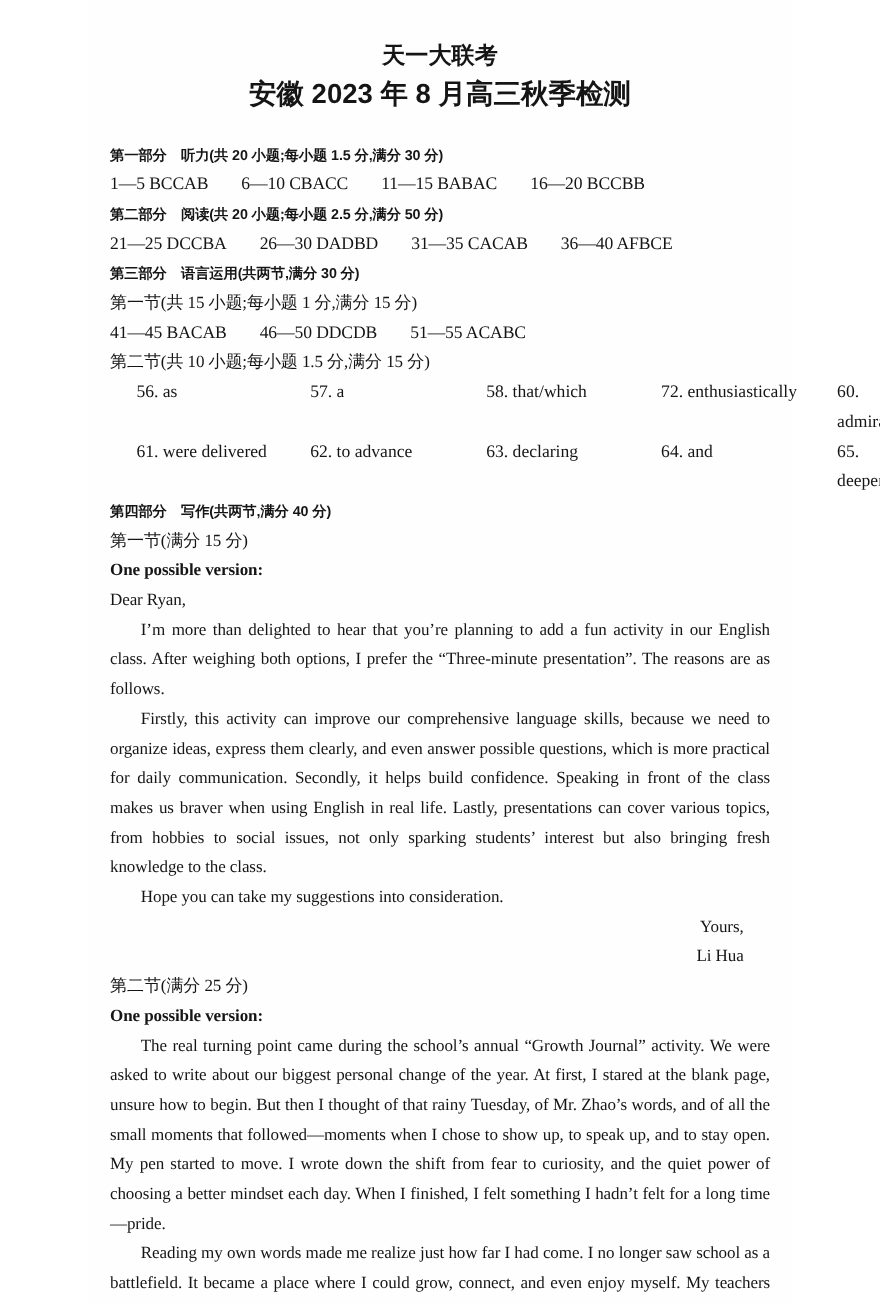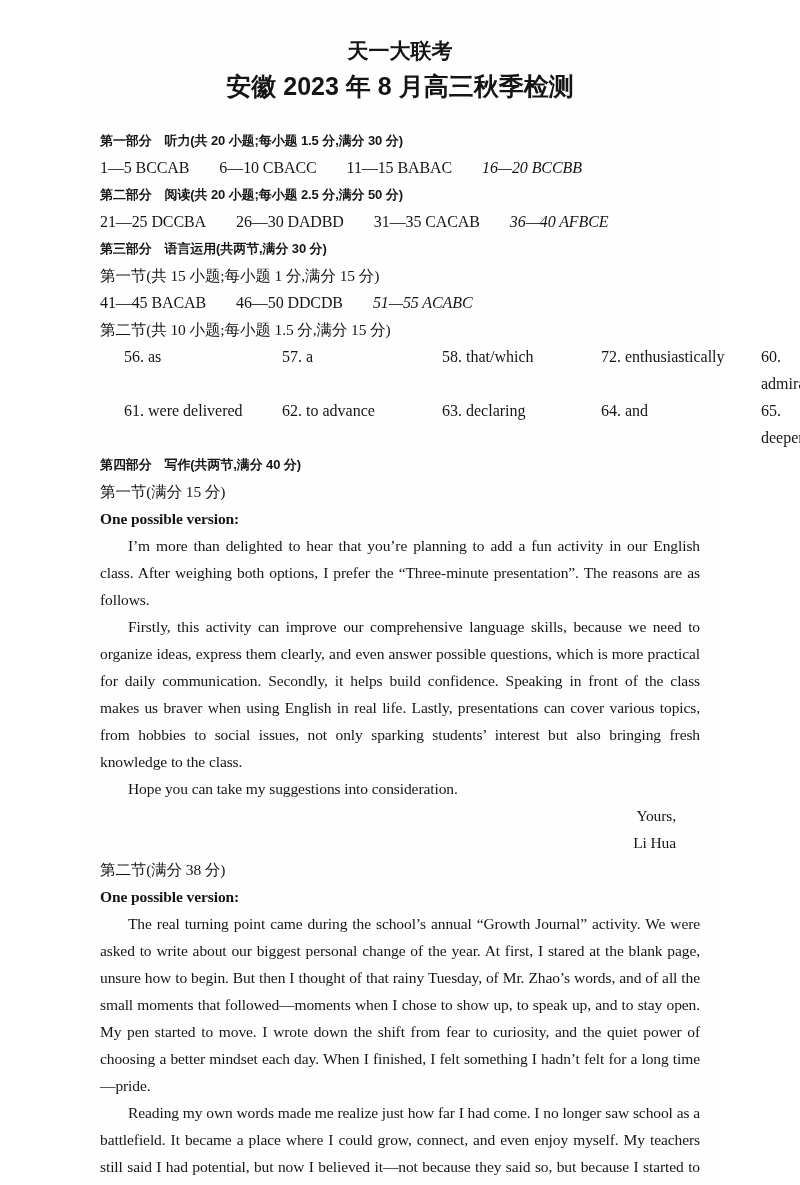--- a/index.html
+++ b/index.html
@@ -31,21 +31,21 @@
   }
   .content { margin-top: 28px; }
   .line { font-size: 15.5px; line-height: 27px; margin: 0; letter-spacing: -0.1px; }
   .hd {
     font-family: "Liberation Sans", "DejaVu Sans", sans-serif;
     font-weight: bold; font-size: 13px;
   }
   .sub { font-size: 15.5px; }
   .ansline { font-size: 16px; }
   .ansline .group { margin-right: 30px; white-space: nowrap; }
-  .ansline .group:last-child { margin-right: 0; font-style: italic; }
+  .ansline .group:last-child { margin-right: 0; }
   .grid-row {
     display: grid;
     grid-template-columns: 158px 160px 159px 160px 1fr;
     font-size: 16px; line-height: 27px; margin-left: 24px;
   }
   .opv { font-weight: bold; }
   .para { text-align: justify; text-indent: 28px; }
   .right { text-align: right; padding-right: 24px; }
   .footer {
     text-align: center; font-size: 16px; line-height: 20px;
@@ -87,27 +87,28 @@
       <span>62. to advance</span>
       <span>63. declaring</span>
       <span>64. and</span>
       <span>65. deepen</span>
     </div>
 
     <p class="line hd">第四部分　写作(共两节,满分 40 分)</p>
     <p class="line sub">第一节(满分 15 分)</p>
 
     <p class="line opv">One possible version:</p>
+    <p class="line">Dear Ryan,</p>
     <p class="line para">I’m more than delighted to hear that you’re planning to add a fun activity in our English class. After weighing both options, I prefer the “Three-minute presentation”. The reasons are as follows.</p>
     <p class="line para">Firstly, this activity can improve our comprehensive language skills, because we need to organize ideas, express them clearly, and even answer possible questions, which is more practical for daily communication. Secondly, it helps build confidence. Speaking in front of the class makes us braver when using English in real life. Lastly, presentations can cover various topics, from hobbies to social issues, not only sparking students’ interest but also bringing fresh knowledge to the class.</p>
     <p class="line para">Hope you can take my suggestions into consideration.</p>
     <p class="line right">Yours,</p>
     <p class="line right">Li Hua</p>
 
-    <p class="line sub">第二节(满分 38 分)</p>
+    <p class="line sub">第二节(满分 25 分)</p>
     <p class="line opv">One possible version:</p>
     <p class="line para">The real turning point came during the school’s annual “Growth Journal” activity. We were asked to write about our biggest personal change of the year. At first, I stared at the blank page, unsure how to begin. But then I thought of that rainy Tuesday, of Mr. Zhao’s words, and of all the small moments that followed—moments when I chose to show up, to speak up, and to stay open. My pen started to move. I wrote down the shift from fear to curiosity, and the quiet power of choosing a better mindset each day. When I finished, I felt something I hadn’t felt for a long time—pride.</p>
     <p class="line para">Reading my own words made me realize just how far I had come. I no longer saw school as a battlefield. It became a place where I could grow, connect, and even enjoy myself. My teachers still said I had potential, but now I believed it—not because they said so, but because I started to see it in myself. That year, I not just passed my classes, but found my voice. Though school could still be tough sometimes, I knew I had the strength to face each day with quiet confidence.</p>
 
   </div>
 
   <div class="footer">
     <span>— 1 —</span>
   </div>
 

